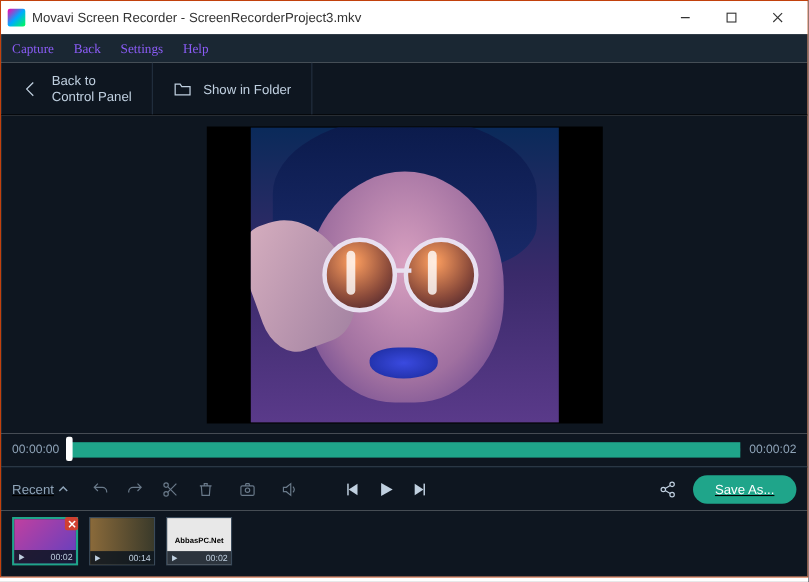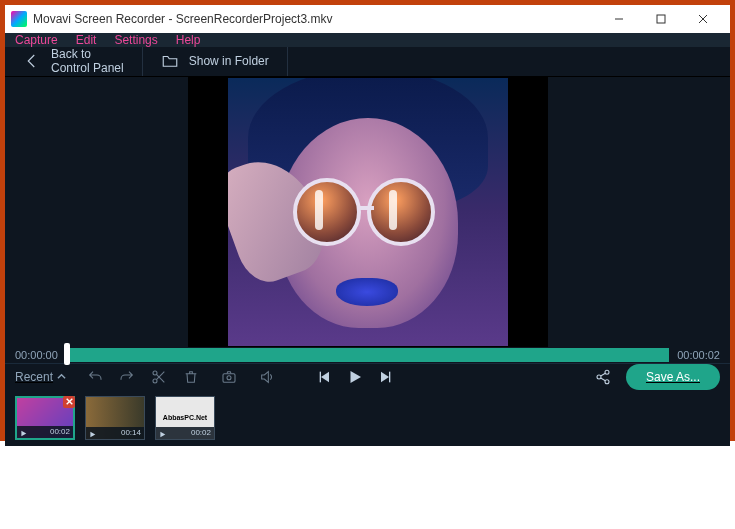--- a/index.html
+++ b/index.html
@@ -1,25 +1,25 @@
 <!DOCTYPE html>
 <html><head>
 <meta charset="utf-8">
 <style>
 * { box-sizing: border-box; margin: 0; padding: 0; font-family: "Segoe UI", Arial, sans-serif; }
 body { width: 735px; height: 529px; background: #fff; overflow: hidden; }
-.window { width: 735px; height: 441px; border: 5px solid #c2410c; display: flex; flex-direction: column; }
+.window { width: 735px; height: 525px; border: 1px solid #c2410c; display: flex; flex-direction: column; }
 .titlebar { height: 30px; background: #fff; display: flex; align-items: center; padding: 0 6px; }
 .title-icon { width: 16px; height: 16px; margin-right: 6px; background: linear-gradient(135deg,#f0a,#0af,#0f5); border-radius: 2px; }
 .title-text { font-size: 12px; color: #333; flex: 1; }
 .winctl { display: flex; }
 .winbtn { width: 42px; height: 28px; display: flex; align-items: center; justify-content: center; color: #333; cursor: pointer; }
 .winbtn svg { width: 10px; height: 10px; }
 .menubar { height: 26px; background: #1a2733; display: flex; align-items: center; padding: 0 10px; gap: 18px; }
-.menuitem { color: #ec4899; font-size: 12px; cursor: pointer; }
+.menuitem { color: #8b5cf6; font-size: 12px; cursor: pointer; font-family: Liberation Serif, serif; }
 .topactions { height: 48px; background: #0e1620; display: flex; border-bottom: 1px solid #000; }
 .action-btn { display: flex; align-items: center; padding: 0 18px; color: #c0d0e0; font-size: 12px; cursor: pointer; border-right: 1px solid #233040; }
 .action-btn svg { width: 18px; height: 18px; margin-right: 10px; stroke: #c0d0e0; fill: none; stroke-width: 1.5; }
 .action-lines { line-height: 1.2; }
 .preview-area { flex: 1; background: #0e1620; display: flex; align-items: center; justify-content: center; position: relative; }
 .preview-frame { width: 360px; height: 270px; background: #000; display: flex; align-items: center; justify-content: center; }
 .preview-content { width: 280px; height: 268px; background: linear-gradient(180deg,#0a2a5a 0%, #3a2a6a 50%, #5a3a8a 100%); position: relative; overflow: hidden; }
 .face { position: absolute; left: 50px; top: 40px; width: 180px; height: 210px; background: radial-gradient(ellipse at 50% 40%, #d8a0c0 0%, #a070a0 60%, #5a3a8a 100%); border-radius: 50% 50% 45% 45%; }
 .hair { position: absolute; left: 20px; top: -10px; width: 240px; height: 140px; background: linear-gradient(180deg,#0a1a4a,#1a2a6a); border-radius: 50% 50% 30% 30%; }
 .glasses { position: absolute; left: 65px; top: 100px; display: flex; gap: 6px; }
@@ -82,21 +82,21 @@
           <svg viewBox="0 0 10 10">
             <line x1="1" y1="1" x2="9" y2="9" stroke="#333" stroke-width="1"></line>
             <line x1="9" y1="1" x2="1" y2="9" stroke="#333" stroke-width="1"></line>
           </svg>
         </div>
     </div>
   </div>
 
   <div class="menubar">
     <span class="menuitem">Capture</span>
-    <span class="menuitem">Edit</span>
+    <span class="menuitem">Back</span>
     <span class="menuitem">Settings</span>
     <span class="menuitem">Help</span>
   </div>
 
   <div class="topactions">
     <div class="action-btn">
       <svg viewBox="0 0 24 24">
           <polyline points="15 4 7 12 15 20"></polyline>
         </svg>
       <div class="action-lines">

